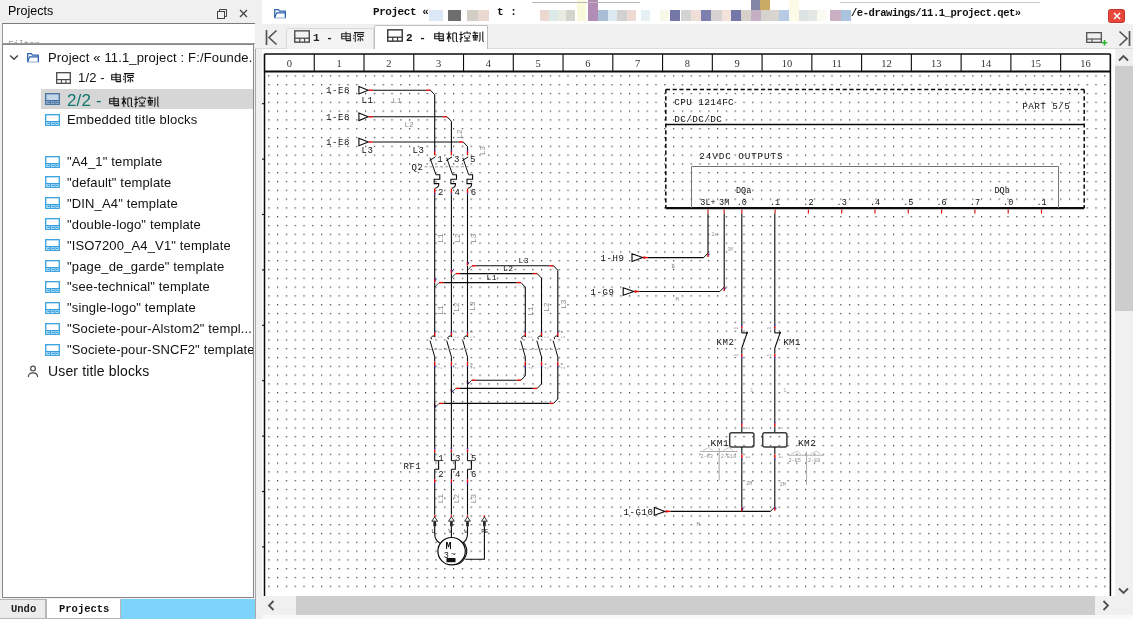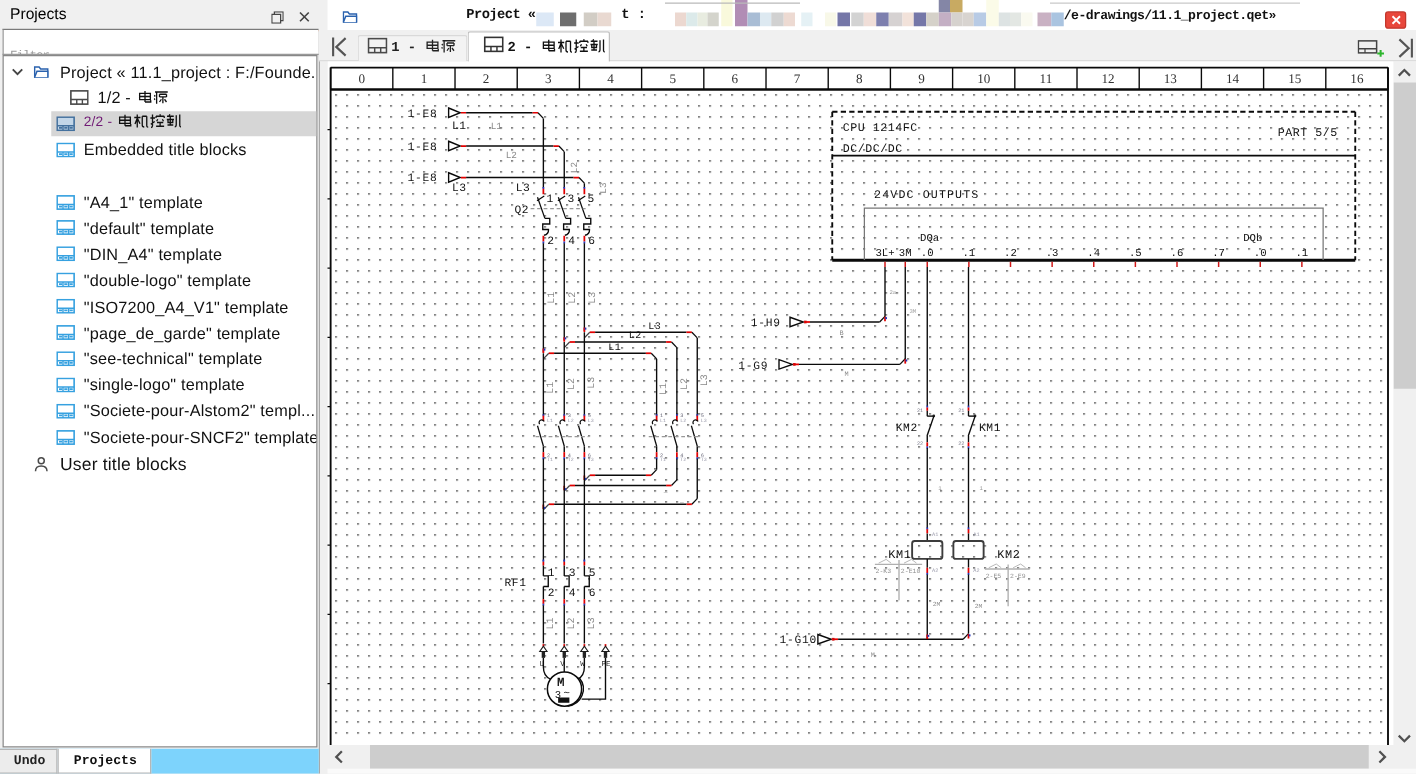--- a/index.html
+++ b/index.html
@@ -50,21 +50,21 @@
           <div style="position:absolute;left:38px;top:0.5px;right:0;height:20px;background:#d6d6d6"></div>
           <svg width="15" height="12" viewBox="0 0 15 12" style="position:absolute;left:42px;top:4px">
             <rect x="0.7" y="0.7" width="13.6" height="10.6" fill="#c3d6e8" stroke="#44719e" stroke-width="1.3"></rect>
             <line x1="0.7" y1="7.6" x2="14.3" y2="7.6" stroke="#44719e" stroke-width="1.2"></line>
             <line x1="5.4" y1="7.6" x2="5.4" y2="11.3" stroke="#44719e" stroke-width="1.1"></line>
             <line x1="9.9" y1="7.6" x2="9.9" y2="11.3" stroke="#44719e" stroke-width="1.1"></line>
             <rect x="2.2" y="8.6" width="2.6" height="1.4" fill="#44719e"></rect>
             <rect x="6.4" y="8.6" width="2.6" height="1.4" fill="#44719e"></rect>
             <rect x="10.6" y="8.6" width="2.6" height="1.4" fill="#44719e"></rect>
           </svg>
-          <span style="position:absolute;left:64px;top:2.5px;font-size:11px;letter-spacing:0.15px;color:#701a75;white-space:nowrap">2/2 - <svg width="12" height="12" viewBox="0 0 12 12" style="display:inline-block;vertical-align:-2px;margin-left:1px" fill="none" stroke="#111" stroke-width="1.05">
+          <span style="position:absolute;left:64px;top:2.5px;font-size:17px;letter-spacing:0.15px;color:#0f766e;white-space:nowrap">2/2 - <svg width="12" height="12" viewBox="0 0 12 12" style="display:inline-block;vertical-align:-2px;margin-left:1px" fill="none" stroke="#111" stroke-width="1.05">
               <path d="M6,0.8 V9.6 M6,9.6 H10.6 V8.2 M1.7,2.7 H10.3 V7.7 H1.7 Z M1.7,5.2 H10.3"></path>
             </svg><svg width="12" height="12" viewBox="0 0 12 12" style="display:inline-block;vertical-align:-2px;margin-left:1px" fill="none" stroke="#111" stroke-width="1.05">
               <path d="M2.8,0.6 V11 M0.4,3 H5.4 M2.8,3.6 L1,8.2 M2.9,3.6 L5,8 M6.8,2 H10.4 M6.8,2 V9 Q6.8,10.6 8.4,10.6 M10.4,2 V9.4 Q10.4,10.8 11.6,10.6"></path>
             </svg><svg width="12" height="12" viewBox="0 0 12 12" style="display:inline-block;vertical-align:-2px;margin-left:1px" fill="none" stroke="#111" stroke-width="1.05">
               <path d="M2,0.6 V9.6 Q2,11 0.8,11 M0.3,3.4 H4 M0.6,8.4 L3.8,6.2 M7.9,0.4 L8.3,1.4 M4.8,2 H11.4 M4.8,2 V3.4 M11.4,2 V3.4 M6.2,4.4 L5.3,6 M9.9,4.4 L10.8,6 M5.6,7 H10.6 M8.1,7 V9.6 M4.9,10 H11.3"></path>
             </svg><svg width="12" height="12" viewBox="0 0 12 12" style="display:inline-block;vertical-align:-2px;margin-left:1px" fill="none" stroke="#111" stroke-width="1.05">
               <path d="M2.9,0.4 L2.2,1.8 M0.6,2 H6 M3.2,2 V8.4 M0.4,4.6 H6.2 M1.4,4.6 V7 H5.2 V4.6 M1,9 H5.6 M8,1.2 V8.6 Q8,10.4 6.8,10.4 M10.8,0.6 V9 Q10.8,10.6 11.8,10.4"></path>
             </svg></span>
         </div>
         <div style="position:absolute;left:0;top:64.7px;width:252px;height:20.9px">

